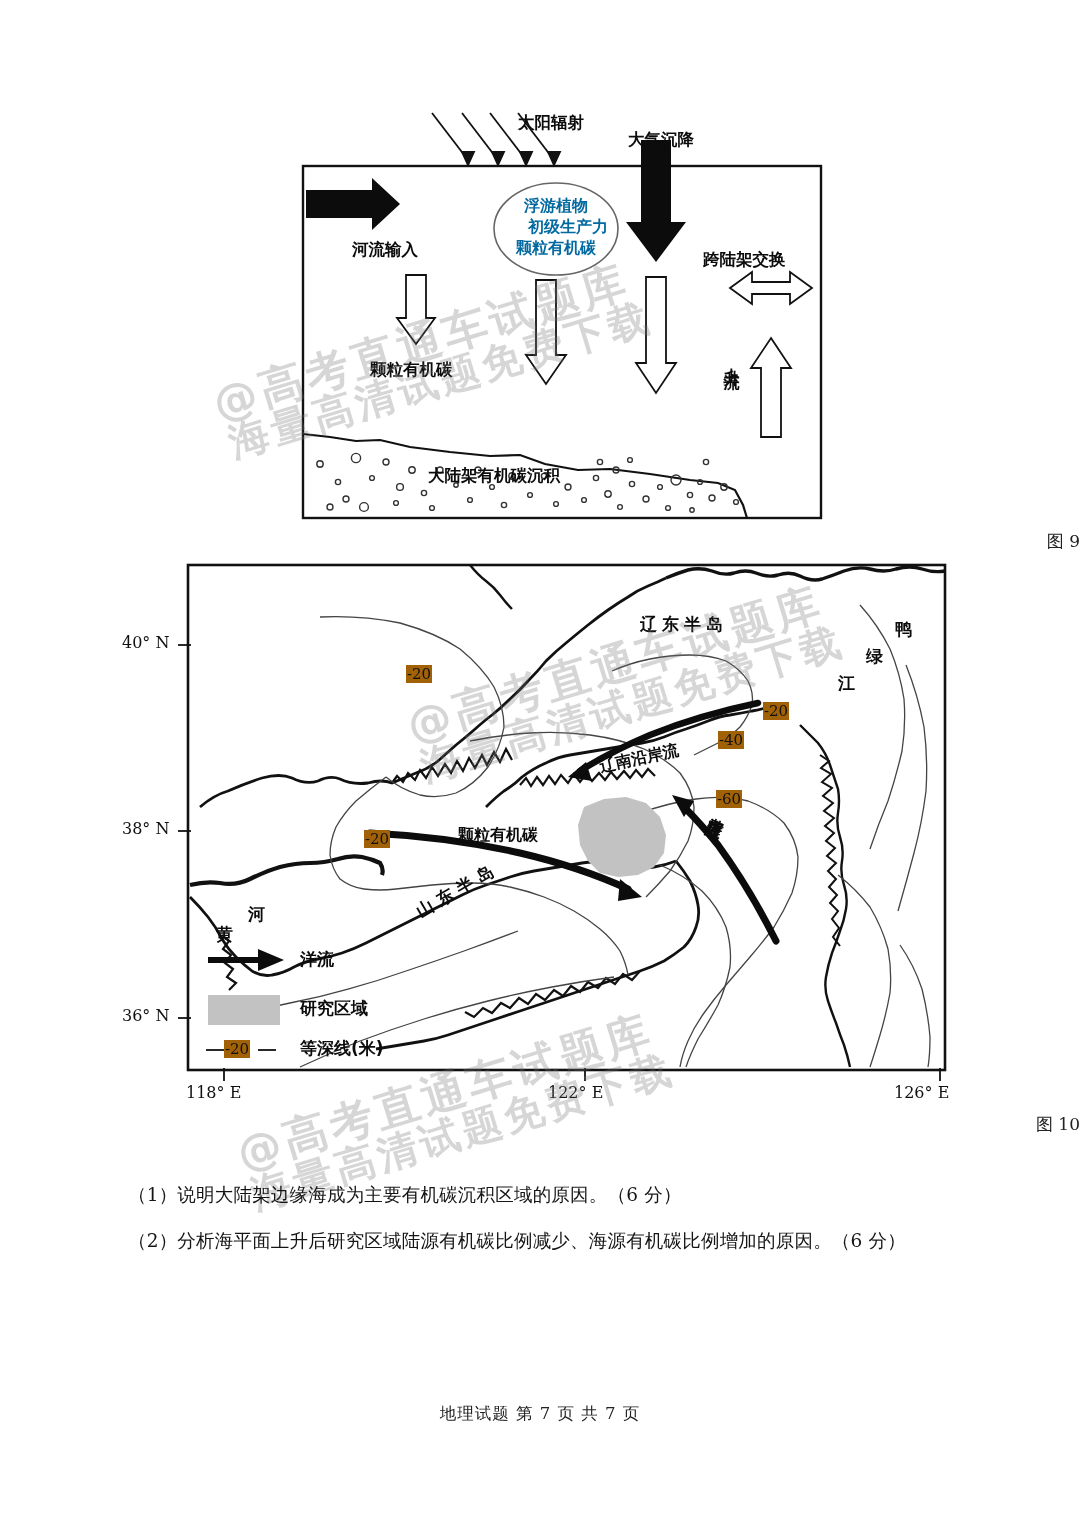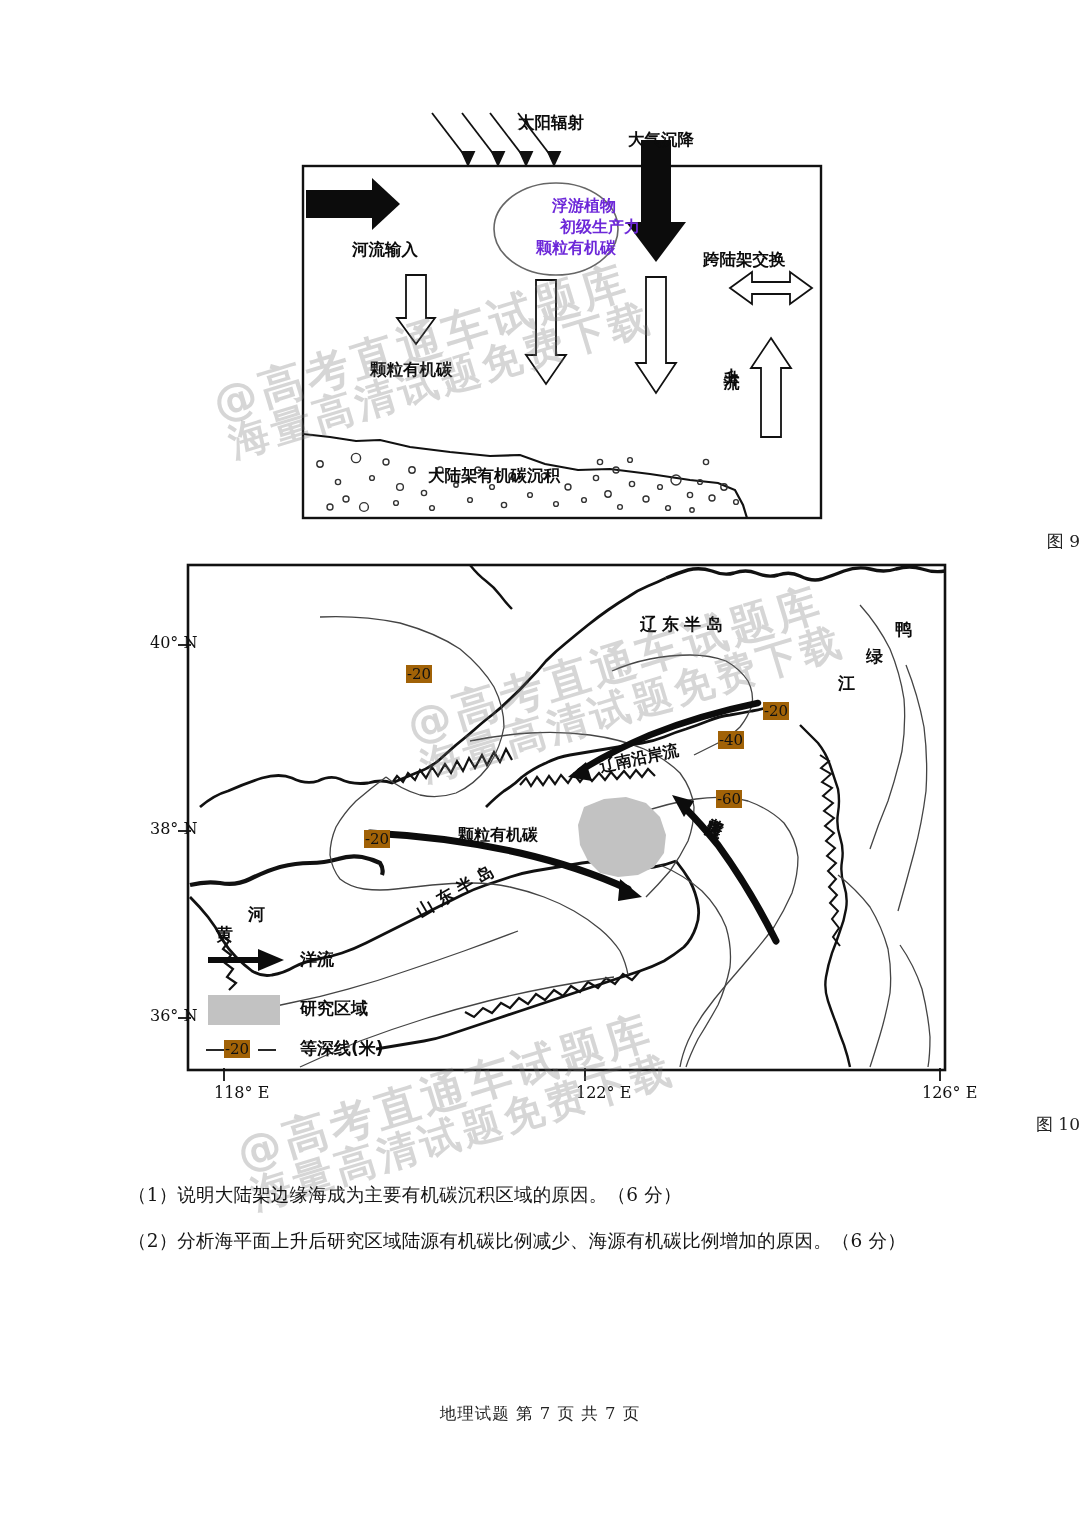--- a/index.html
+++ b/index.html
@@ -64,25 +64,25 @@
     line-height: 1.22;
   }
   .d9-label.vert {
     writing-mode: vertical-rl;
     text-orientation: upright;
     letter-spacing: 2px;
     font-size: 16px;
   }
   .ell-text {
     position: absolute;
-    text-align: right;
+    text-align: center;
     font-size: 16px;
     font-weight: 700;
     line-height: 1.3;
-    color: #6d28d9;
+    color: #0369a1;
     white-space: nowrap;
     z-index: 4;
   }
 
   
   #fig10 {
     position: absolute;
     left: 0; top: 545px;
     width: 1080px; height: 570px;
     z-index: 2;
@@ -96,21 +96,20 @@
     white-space: nowrap;
     z-index: 4;
   }
   .axis-label {
     position: absolute;
     font-family: "DejaVu Serif", "Liberation Serif", serif;
     font-size: 16px;
     color: #111;
     white-space: nowrap;
     z-index: 4;
-    margin-left: 28px;
   }
   .legend-label {
     position: absolute;
     font-family: "DejaVu Sans", "Liberation Sans", sans-serif;
     font-size: 17px;
     font-weight: 700;
     color: #0c0c0c;
     white-space: nowrap;
     z-index: 4;
   }

